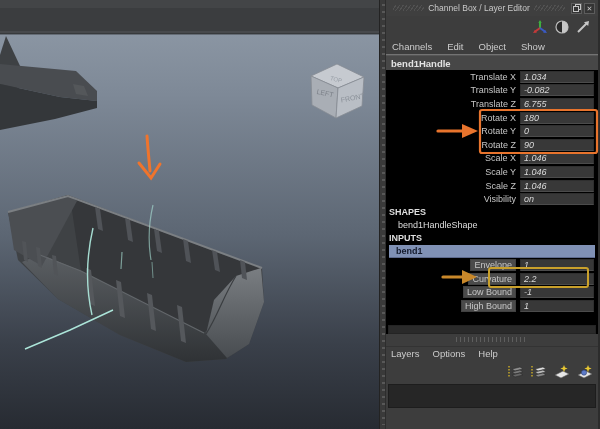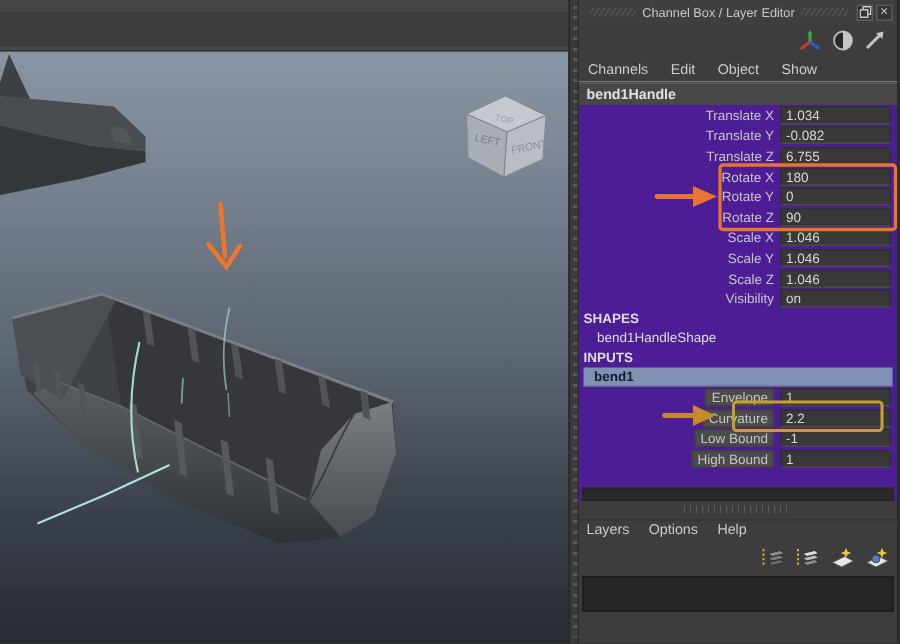--- a/index.html
+++ b/index.html
@@ -26,27 +26,27 @@
   .title-text { font-size:8.5px; color:#c9c9c9; white-space:nowrap; }
   .win-btn { width:11px; height:11px; margin-left:2px; background:#343434; border:1px solid #5c5c5c;
     display:flex; align-items:center; justify-content:center; color:#c4c4c4; font-size:7px; line-height:1; }
 
   .cb-icons { height:22px; display:flex; align-items:center; justify-content:flex-end; gap:7px; padding-right:8px; }
 
   .cb-menu { height:17px; display:flex; align-items:center; gap:15px; padding-left:6px; font-size:9.5px;
     border-bottom:1px solid #737373; }
   .menu-item { color:#cccccc; cursor:default; }
 
-  .channelbox { position:relative; background:#4c1d95; }
+  .channelbox { position:relative; background:#000000; }
   .node-header { height:15px; line-height:15px; font-weight:bold; font-size:9.5px; color:#e3e3e3;
     padding-left:5px; background:#474747; border-top:1px solid #565656; }
   .crow { height:13.6px; display:flex; align-items:center; }
   .clabel { width:134px; text-align:right; padding-right:4px; color:#c6c6c6; white-space:nowrap; }
   .cfield { width:74px; height:12px; line-height:11px; background:#383838;
-    border:1px solid #2f2f2f; border-bottom-color:#4b4b4b; padding-left:3px; color:#d9d9d9; }
+    border:1px solid #2f2f2f; border-bottom-color:#4b4b4b; padding-left:3px; color:#d9d9d9;font-style:italic; }
   .sec-row { height:13px; line-height:13px; font-weight:bold; color:#dedede; padding-left:3px; }
   .shape-row { height:13px; line-height:13px; font-weight:normal; color:#dedede; padding-left:12px; }
   .sel-row { height:13.5px; line-height:13px; font-weight:bold; color:#141b2d;
     margin:0 3px; padding-left:7px; border-bottom:1px solid #5d6a8d; }
   .inrow .clabel span { background:#4b4b4b; border:1px solid #414141; padding:0 3px; display:inline-block;
     height:12px; line-height:11px;text-align:right; }
   .cb-bottom-strip { height:9px; margin:12px 2px 0 2px; background:#2a2a2a; border:1px solid #242424; }
 
   .splitter { height:12px; display:flex; align-items:center; justify-content:center; }
   .splitter .grip { width:72px; height:5px;

